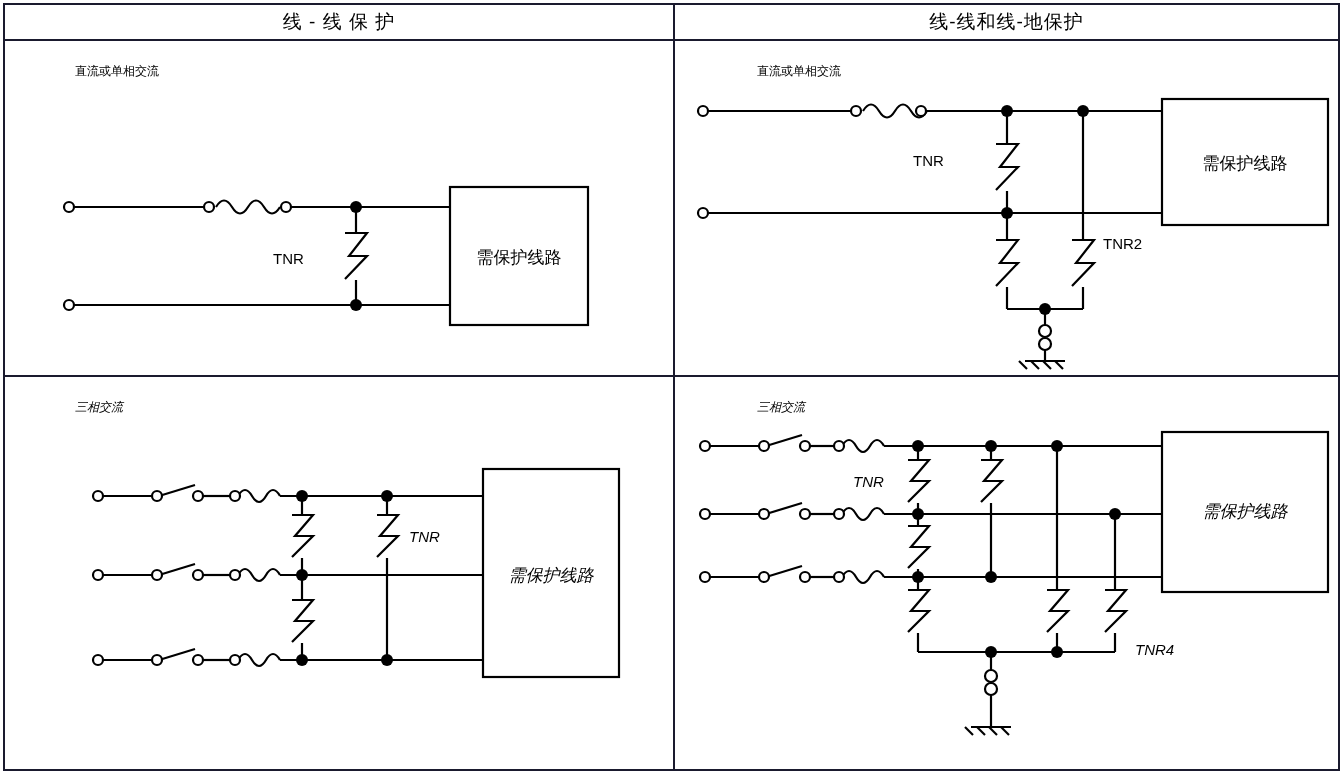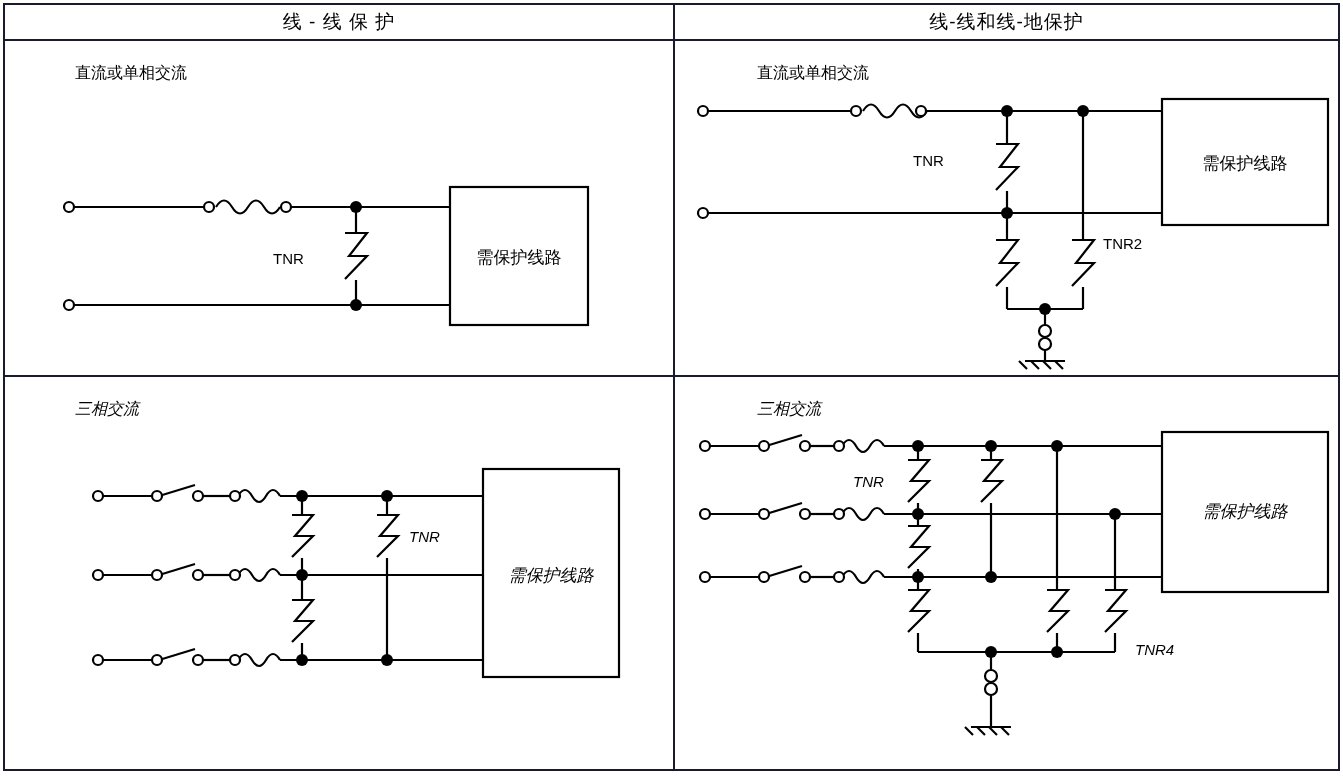--- a/index.html
+++ b/index.html
@@ -42,21 +42,21 @@
   .hdr {
     display: flex;
     align-items: center;
     justify-content: center;
     font-size: 19px;
     letter-spacing: 1px;
     color: #000;
   }
   .cell-title {
     position: absolute;
-    font-size: 16px;
+    font-size: 12px;
     color: #000;
     white-space: nowrap;
   }
   svg.diagram {
     position: absolute;
     left: 0;
     top: 0;
   }
   .lbl {
     font-size: 15px;

